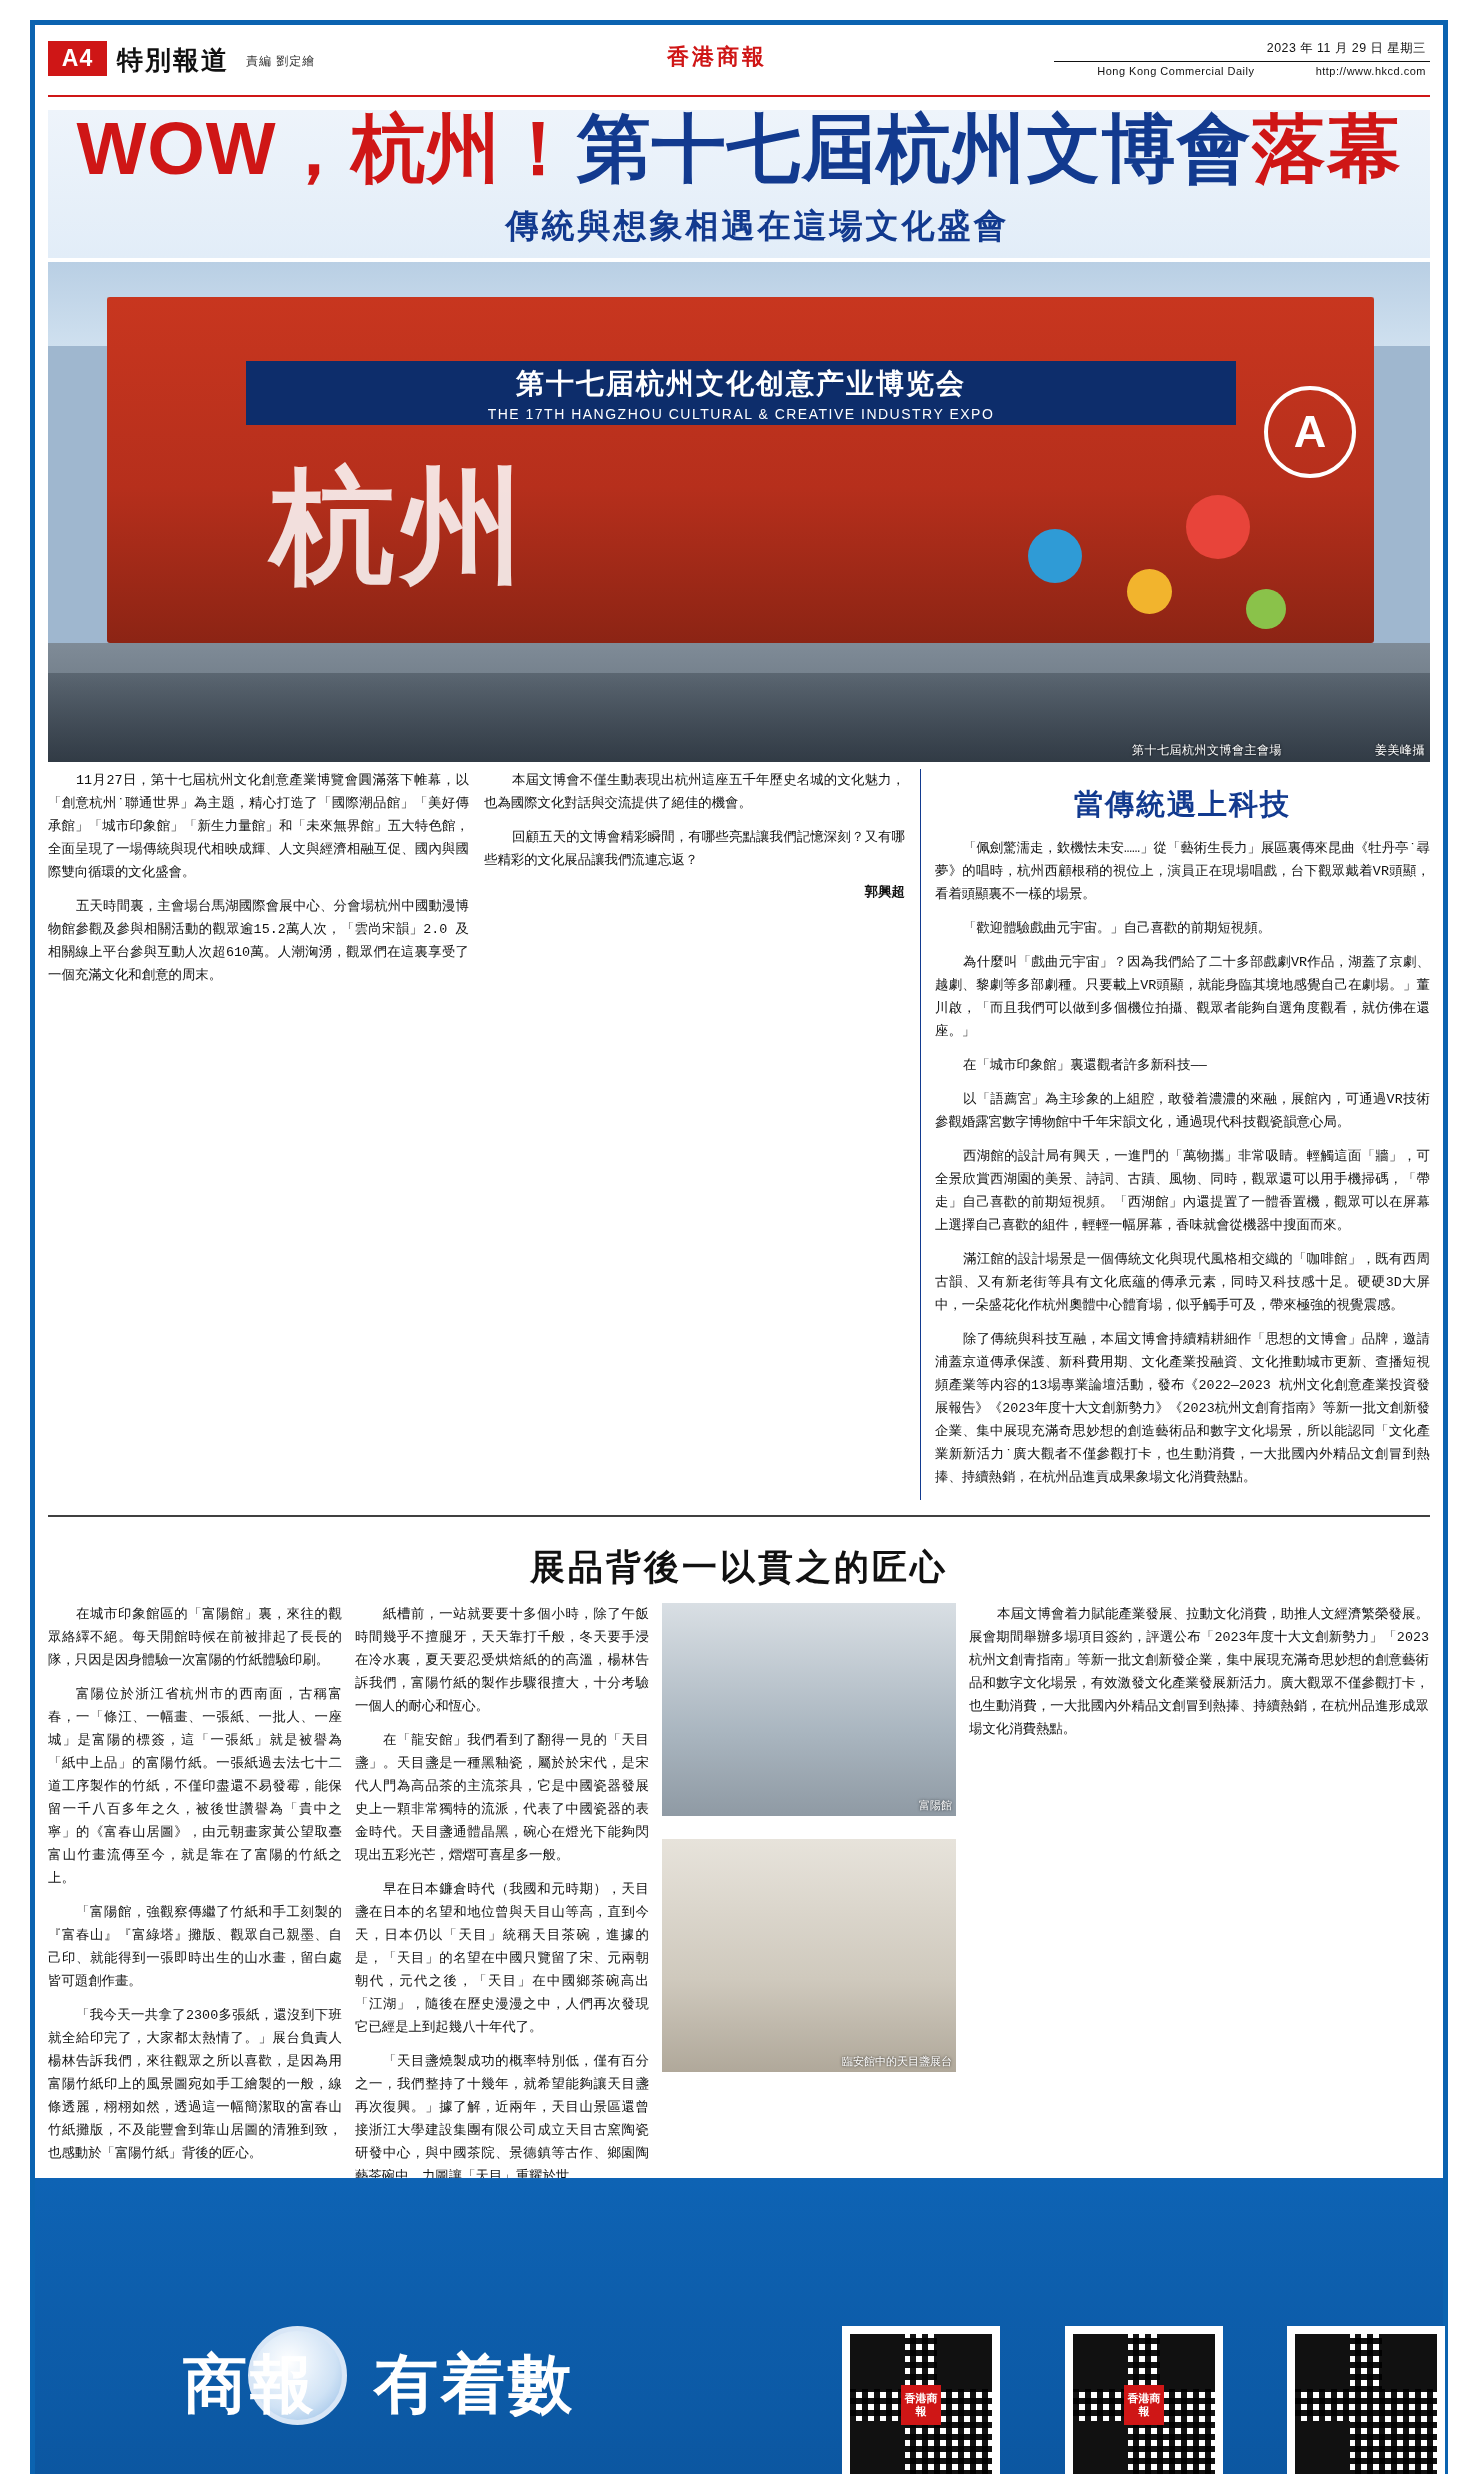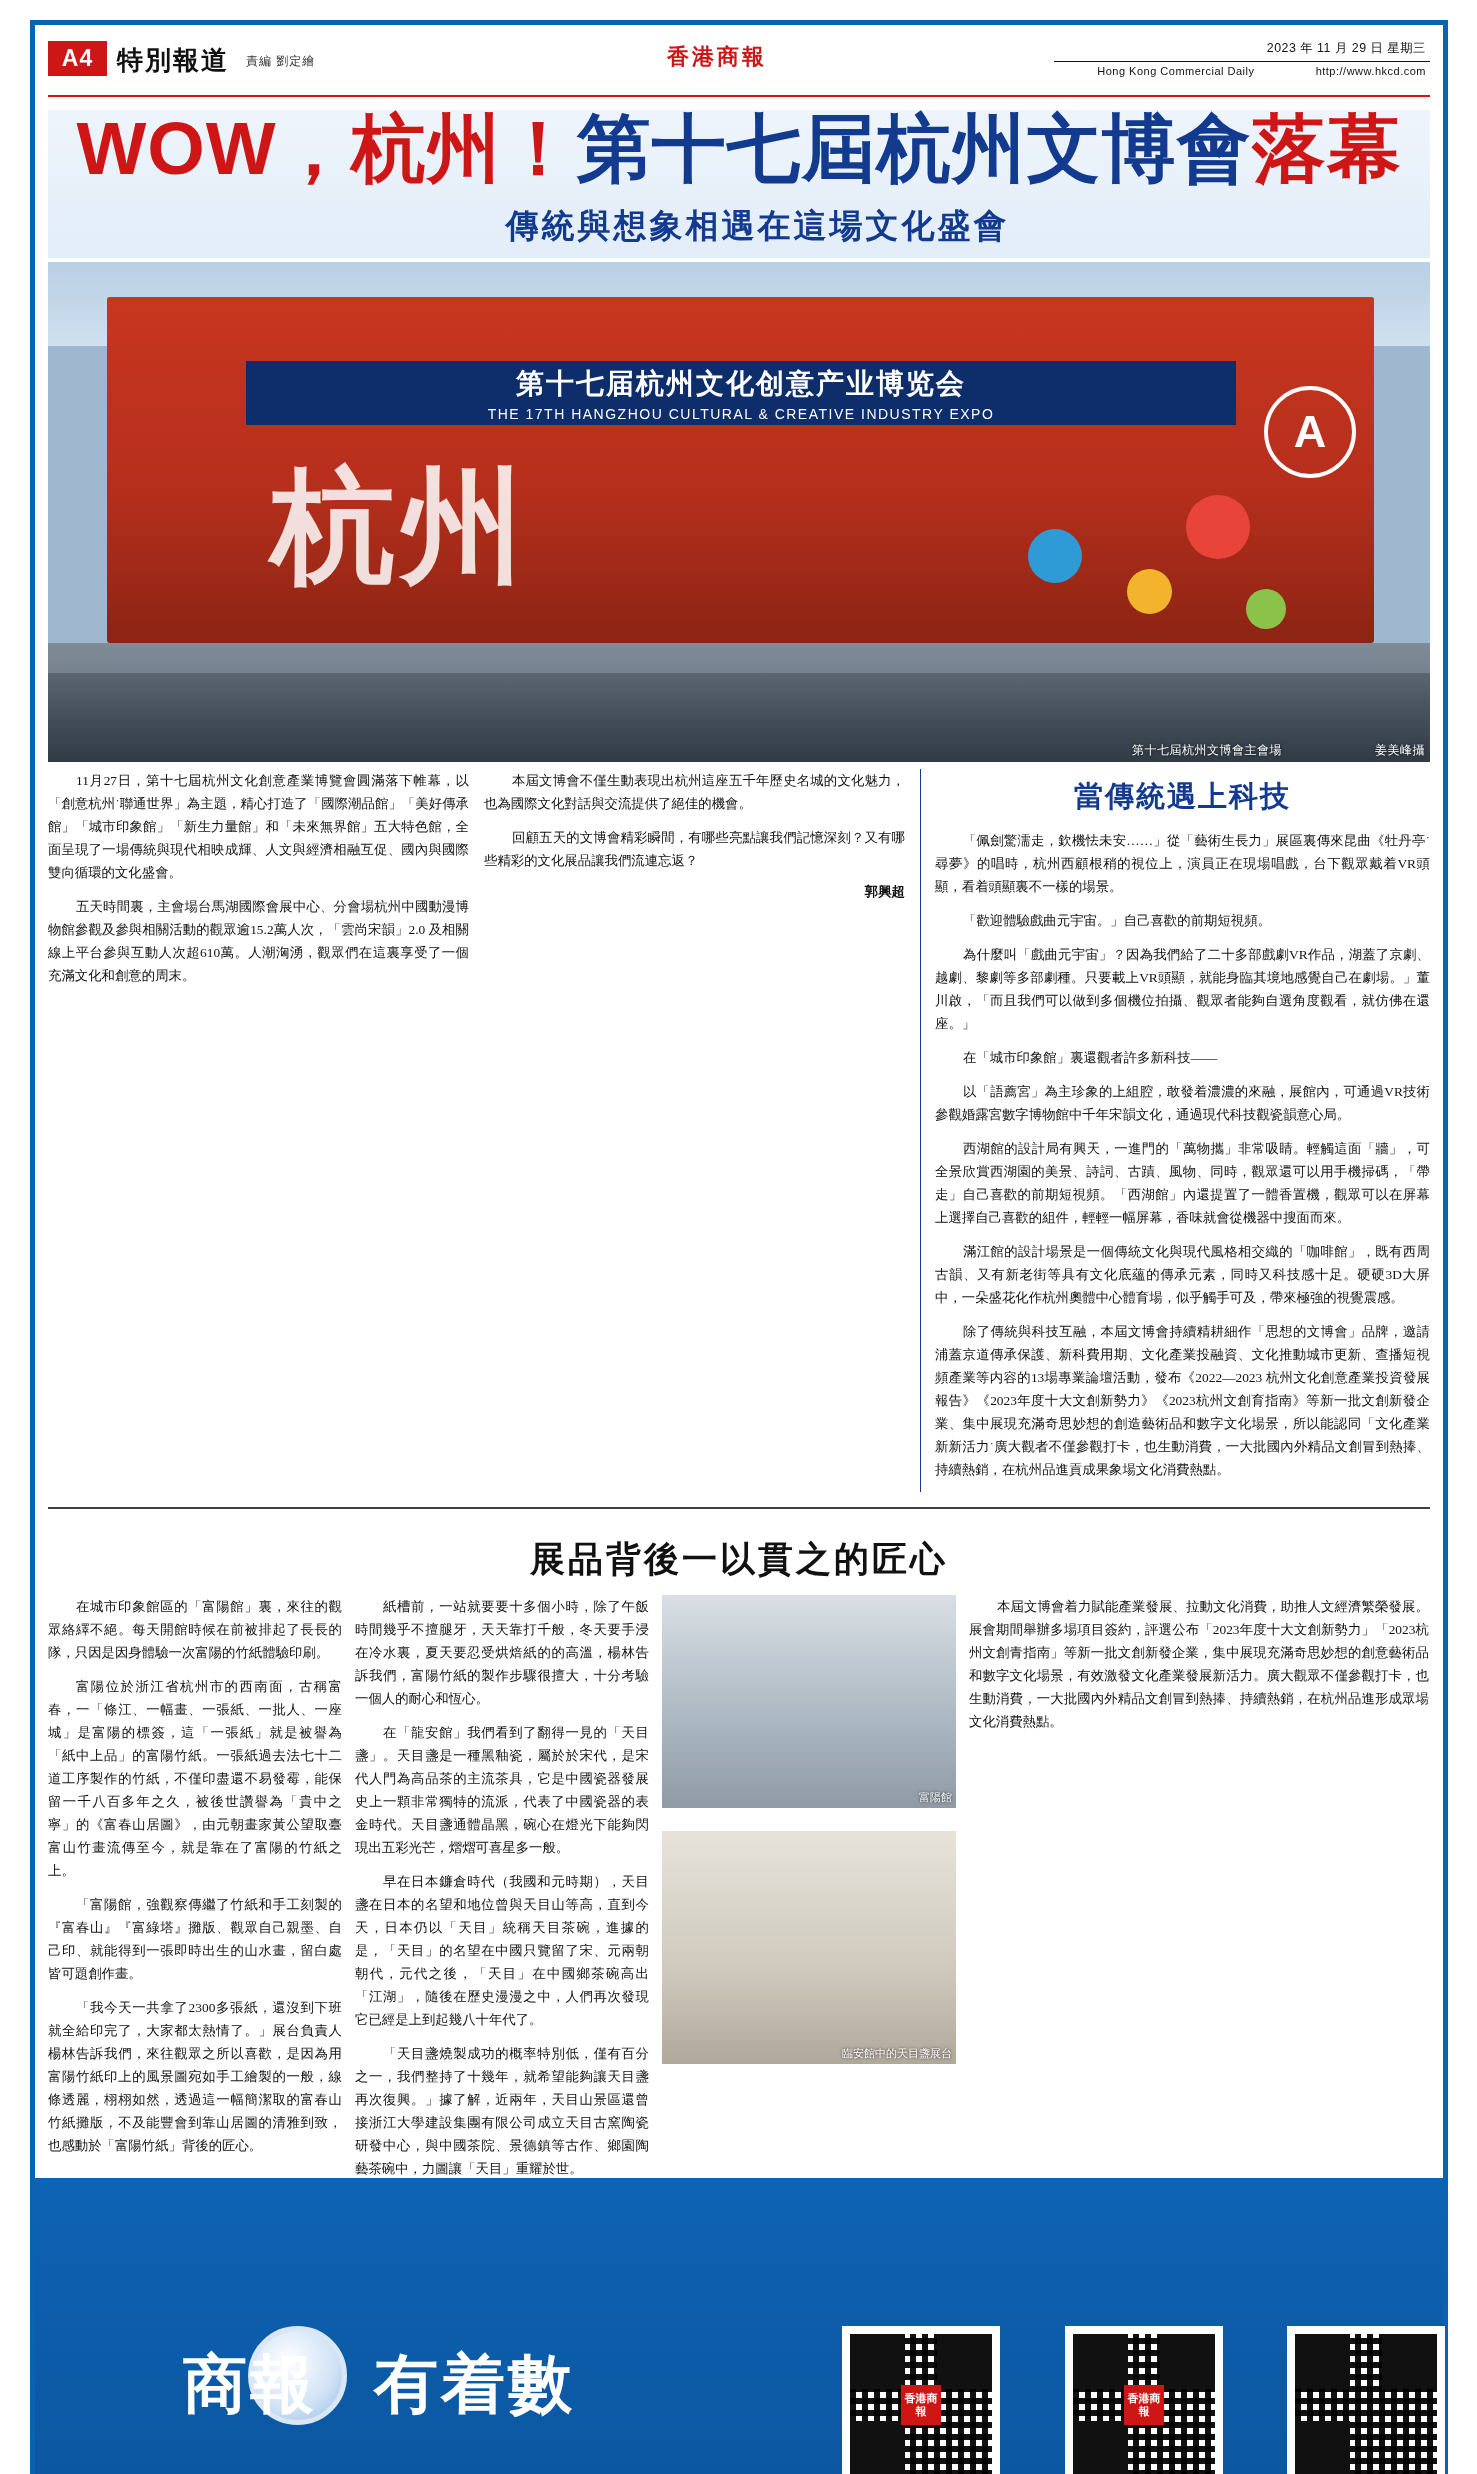--- a/index.html
+++ b/index.html
@@ -40,25 +40,25 @@
   .hero-crowd{position:absolute;left:0;bottom:0;width:100%;height:89px;background:linear-gradient(180deg,rgba(40,50,60,.35),rgba(20,28,38,.6));}
   .hero-cap{position:absolute;right:148px;bottom:3px;color:#fff;font-size:12px;letter-spacing:0.5px;text-shadow:0 0 3px rgba(0,0,0,.8);}
   .hero-cap2{position:absolute;right:5px;bottom:3px;color:#fff;font-size:12px;letter-spacing:0.5px;text-shadow:0 0 3px rgba(0,0,0,.8);}
   .panelA{position:absolute;right:74px;top:124px;width:84px;height:84px;border:4px solid #fff;border-radius:50%;color:#fff;font-size:45px;display:flex;align-items:center;justify-content:center;font-weight:bold;}
 
   
   .leadwrap{position:relative;margin-top:7px;display:flex;}
   .lead-col{width:436px;padding-right:15px;box-sizing:border-box;}
   .lead-col2{width:436px;padding-right:15px;box-sizing:border-box;}
   .lead-col3{width:510px;box-sizing:border-box;border-left:1.5px solid #123a8f;padding-left:14px;}
-  p.body{font-size:13.4px;line-height:23px;color:#111;margin:0 0 11px 0;text-align:justify;font-family:Liberation Serif, serif;}
+  p.body{font-size:13.4px;line-height:23px;color:#111;margin:0 0 11px 0;text-align:justify;font-family:Liberation Mono, monospace;}
   p.body.ind{text-indent:28px;}
   .byline{text-align:right;font-size:13.4px;font-weight:bold;color:#111;margin-top:4px;font-family:"Liberation Serif","DejaVu Serif",serif;}
 
-  .sidehead{font-size:29px;font-weight:bold;color:#123a8f;text-align:center;letter-spacing:2px;margin:8px 0 12px 0;}
+  .sidehead{font-size:29px;font-weight:bold;color:#123a8f;text-align:center;letter-spacing:2px;margin:16px 0 12px 0;}
 
   
   .sec2{position:relative;margin-top:15px;border-top:2px solid #404040;padding-top:24px;}
   .sec2-title{text-align:center;font-size:35px;font-weight:bold;color:#111;letter-spacing:3px;margin:3px 0 12px 0;}
   .cols3{display:flex;}
   .c1{width:307px;padding-right:13px;box-sizing:border-box;}
   .c2{width:307px;padding-right:13px;box-sizing:border-box;}
   .c3{width:307px;padding-right:13px;box-sizing:border-box;}
   .c4{width:460px;box-sizing:border-box;}
 

